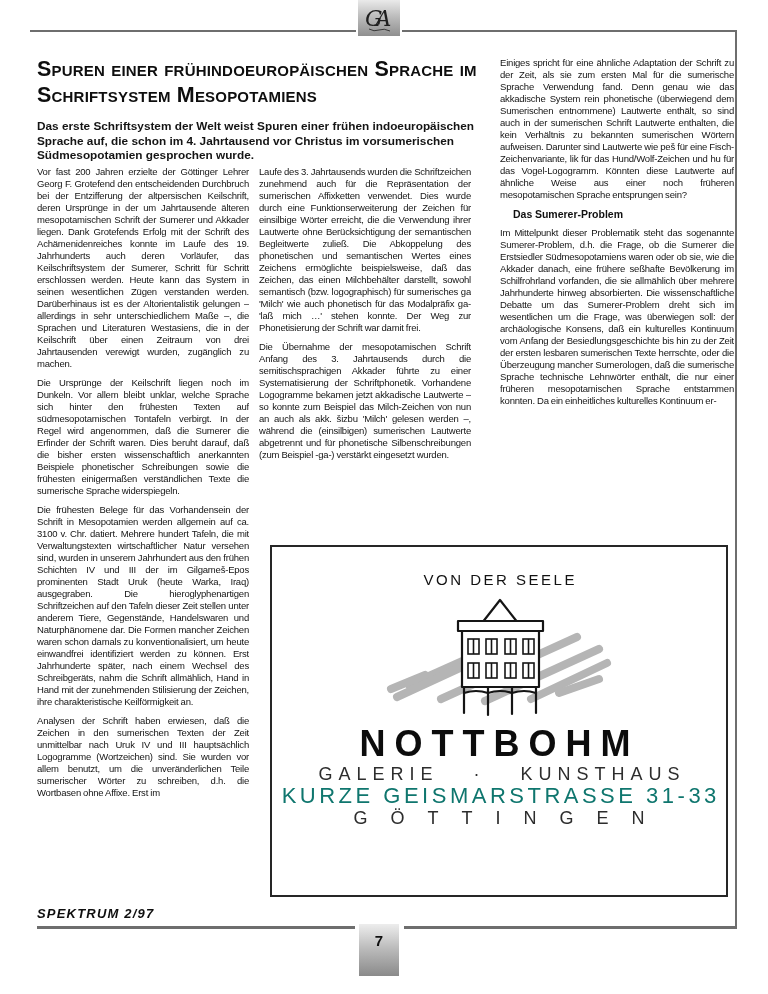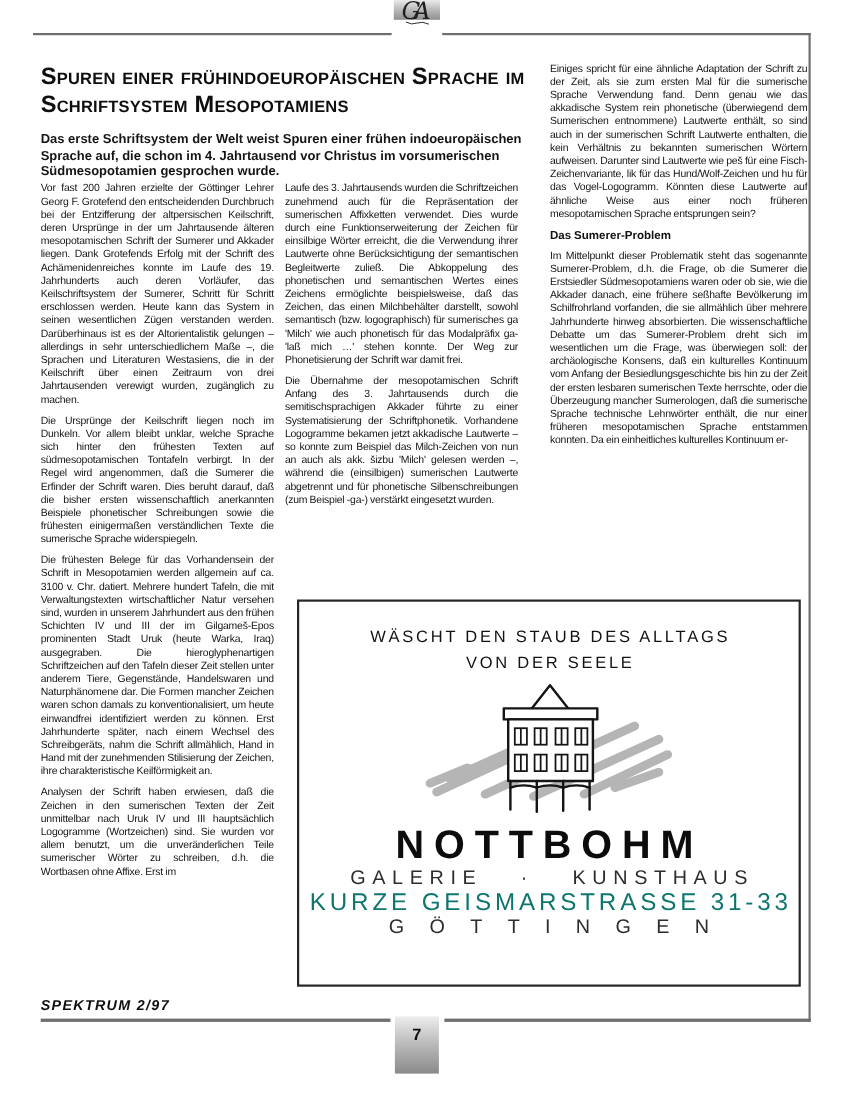--- a/index.html
+++ b/index.html
@@ -8,40 +8,40 @@
 
   
   .rule { position:absolute; background:#6e6e6e; }
   .rule-top-left  { left:30px;  top:30px;  width:326px; height:2px; }
   .rule-top-right { left:402px; top:30px;  width:335px; height:2px; }
   .rule-right-vert{ left:735px; top:30px;  width:2px;   height:899px; }
   .rule-foot-left { left:37px;  top:926px; width:318px; height:3px; }
   .rule-foot-right{ left:404px; top:926px; width:333px; height:3px; }
 
   
-  .logo-box { position:absolute; left:358px; top:0; width:42px; height:18px;
+  .logo-box { position:absolute; left:358px; top:0; width:42px; height:36px;
               background:linear-gradient(to bottom,#eaeaea 0%,#bdbdbd 45%,#8f8f8f 100%);
               display:flex; align-items:center; justify-content:center; }
 
   
   .title-block { position:absolute; left:37px; top:56px; width:452px; }
   .title { margin:0; font-size:21.5px; line-height:26px; font-weight:bold;
            font-variant:small-caps; letter-spacing:0.2px; color:#0e0e0e; }
   .lead  { margin:11px 0 0; font-size:11.8px; line-height:14.6px;
            font-weight:bold; color:#141414; }
 
   
   .col { position:absolute; text-align:justify; font-size:9.5px; line-height:12px;
          letter-spacing:-0.2px; word-spacing:-0.3px; overflow:hidden; color:#141414;
          hyphens:auto; -webkit-hyphens:auto; }
   .col p { margin:0 0 7px; }
   .col-left  { left:37px;  top:166px; width:212px; height:738px; }
   .col-mid   { left:259px; top:166px; width:212px; height:374px; }
   .col-right { left:500px; top:57px;  width:234px; height:482px; }
-  .section-heading { font-size:10.5px; line-height:13px; margin:5px 0 6px;
+  .section-heading { font-size:10.5px; line-height:13px; margin:5px 13px 6px;
                      letter-spacing:0; font-weight:bold; color:#101010; }
 
   
   .ad { position:absolute; left:270px; top:545px; width:458px; height:352px;
         border:2px solid #262626; box-sizing:border-box; background:#ffffff;
         text-align:center; }
   .ad-slogan { margin-top:21px; font-size:15px; letter-spacing:2.5px;
                line-height:23px; color:#121212; }
   .ad-slogan div { padding-left:2.5px; }
   .ad-house { margin-top:2px; }
@@ -96,21 +96,20 @@
   </div>
 
   <div class="col col-right">
     <p>Einiges spricht für eine ähnliche Adaptation der Schrift zu der Zeit, als sie zum ersten Mal für die sumerische Sprache Verwendung fand. Denn genau wie das akkadische System rein phonetische (überwiegend dem Sumerischen entnommene) Lautwerte enthält, so sind auch in der sumerischen Schrift Lautwerte enthalten, die kein Verhältnis zu bekannten sumerischen Wörtern aufweisen. Darunter sind Lautwerte wie peš für eine Fisch-Zeichenvariante, lik für das Hund/Wolf-Zeichen und hu für das Vogel-Logogramm. Könnten diese Lautwerte auf ähnliche Weise aus einer noch früheren mesopotamischen Sprache entsprungen sein?</p>
     <h2 class="section-heading">Das Sumerer-Problem</h2>
     <p>Im Mittelpunkt dieser Problematik steht das sogenannte Sumerer-Problem, d.h. die Frage, ob die Sumerer die Erstsiedler Südmesopotamiens waren oder ob sie, wie die Akkader danach, eine frühere seßhafte Bevölkerung im Schilfrohrland vorfanden, die sie allmählich über mehrere Jahrhunderte hinweg absorbierten. Die wissenschaftliche Debatte um das Sumerer-Problem dreht sich im wesentlichen um die Frage, was überwiegen soll: der archäologische Konsens, daß ein kulturelles Kontinuum vom Anfang der Besiedlungsgeschichte bis hin zu der Zeit der ersten lesbaren sumerischen Texte herrschte, oder die Überzeugung mancher Sumerologen, daß die sumerische Sprache technische Lehnwörter enthält, die nur einer früheren mesopotamischen Sprache entstammen konnten. Da ein einheitliches kulturelles Kontinuum er-</p>
   </div>
 
   <div class="ad">
     <div class="ad-slogan">
-      <div>WÄSCHT DEN STAUB DES ALLTAGS</div>
       <div>VON DER SEELE</div>
     </div>
 
     <svg class="ad-house" width="236" height="128" viewBox="0 0 236 128">
       <g stroke="#b5b5b5" stroke-width="8" stroke-linecap="round" fill="none">
         <path d="M28 92 L148 38"></path>
         <path d="M16 104 L120 56"></path>
         <path d="M60 106 L196 44"></path>
         <path d="M104 108 L218 56"></path>
         <path d="M150 106 L226 70"></path>

